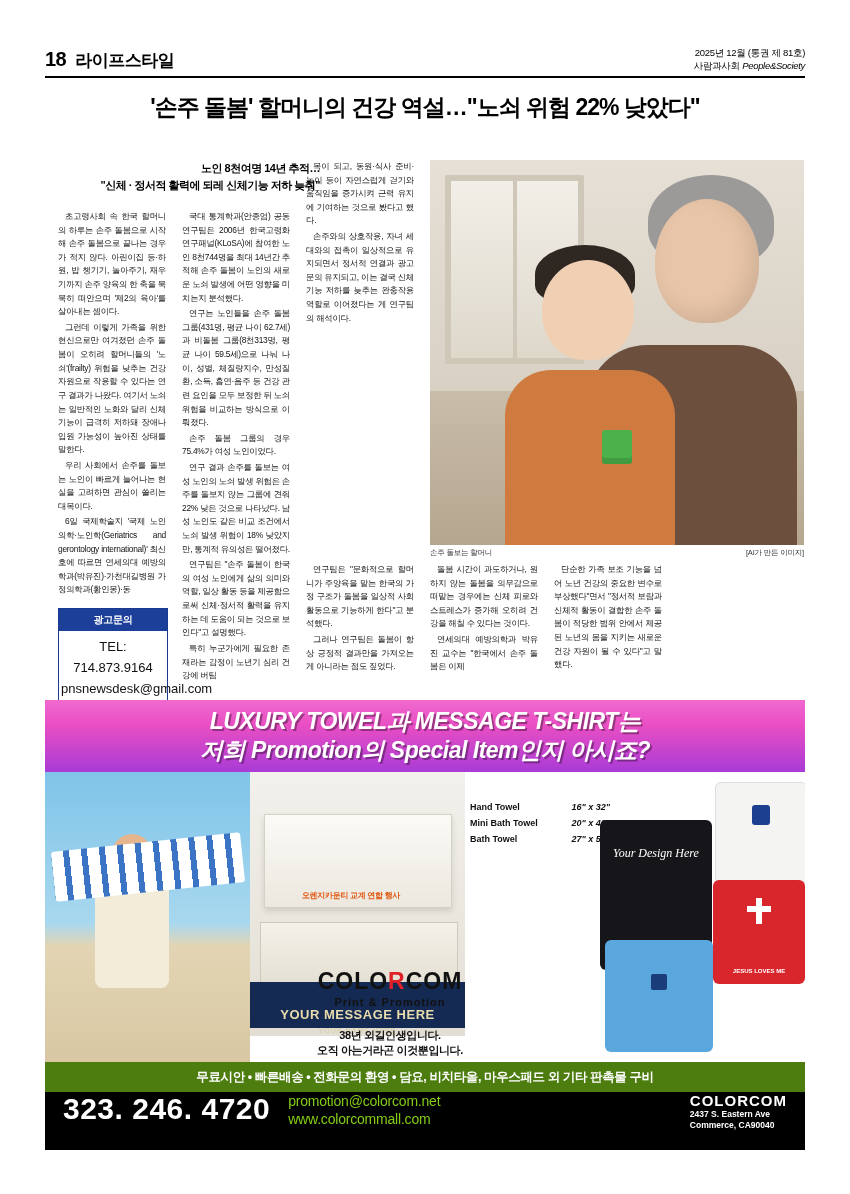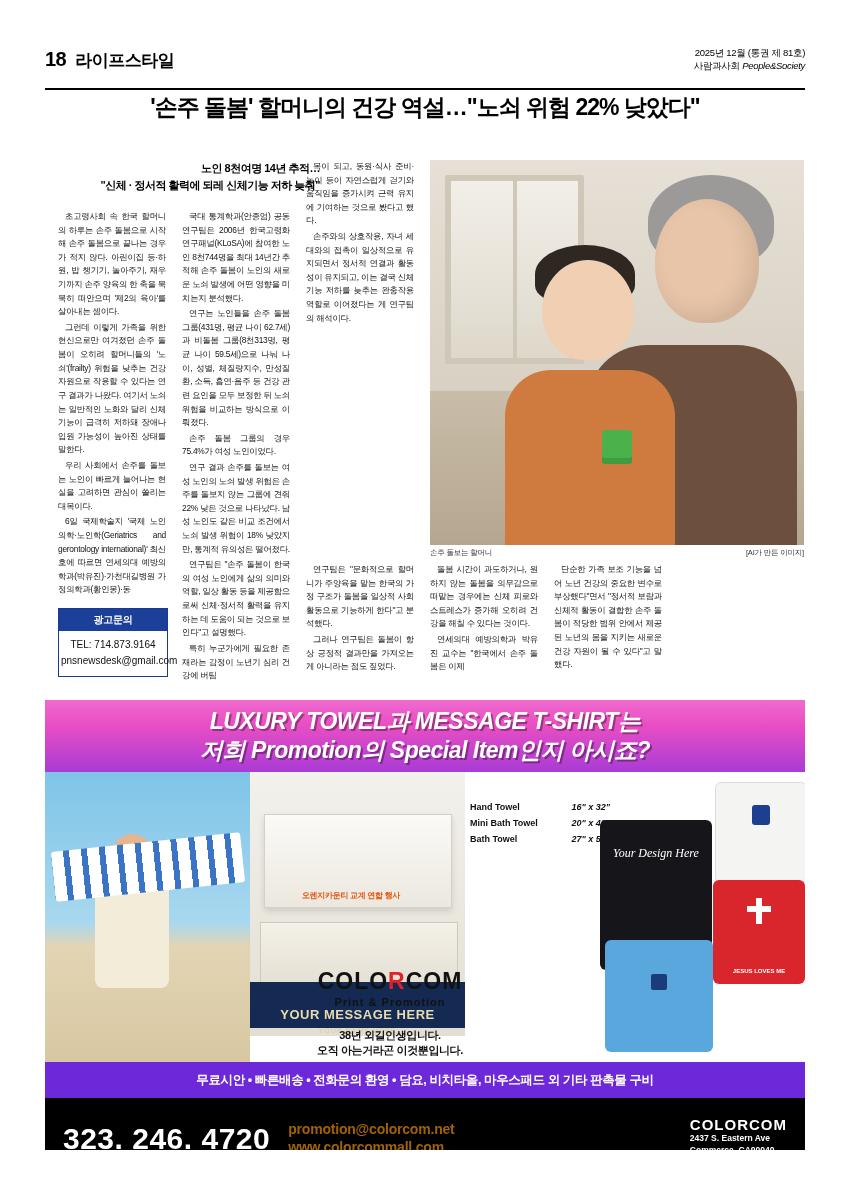--- a/index.html
+++ b/index.html
@@ -26,21 +26,21 @@
   
   .masthead {
     position: absolute;
     left: 45px; top: 38px;
     width: 760px;
     height: 34px;
     display: flex;
     align-items: flex-end;
     justify-content: space-between;
     border-bottom: 2px solid #000;
-    padding-bottom: 16px;
+    padding-bottom: 4px;
   }
   .masthead-left {
     display: flex;
     align-items: baseline;
     gap: 9px;
   }
   .page-num {
     font-size: 20px;
     font-weight: bold;
     letter-spacing: -0.5px;
@@ -126,21 +126,21 @@
     color: #fff;
     text-align: center;
     font-size: 10px;
     font-weight: bold;
     padding: 4px 0 4px 0;
     letter-spacing: -0.3px;
   }
   .ad-box-body {
     text-align: center;
     padding: 6px 2px 7px 2px;
-    font-size: 10px;
+    font-size: 13px;
     line-height: 1.6;
     color: #111;
   }
 
   
   .photo-wrap {
     position: absolute;
     left: 430px; top: 160px;
     width: 374px;
     height: 385px;
@@ -379,38 +379,38 @@
     margin-top: 1px;
   }
   .ad-logo .kr1 {
     margin-top: 20px; font-size: 11px; font-weight: bold; color: #111;
     letter-spacing: -0.4px;
   }
   .ad-logo .kr2 {
     font-size: 11px; font-weight: bold; color: #111; letter-spacing: -0.4px; text-align: center;
   }
   .bigad-blueband {
-    height: 36px;
-    background: #6d28d9;
+    height: 30px;
+    background: #4d7c0f;
     display: flex; align-items: center; justify-content: center;
     color: #fff; font-size: 12.5px; font-weight: bold; letter-spacing: -0.4px;
   }
   .bigad-bottom {
     height: 58px;
     background: #000;
-    display: flex; align-items: flex-end;
+    display: flex; align-items: flex-start;
     padding: 0 18px;
     gap: 18px;
   }
   .bigad-phone {
     color: #fff; font-size: 30px; font-weight: bold; letter-spacing: 0.5px;
     white-space: nowrap;
   }
   .bigad-contact {
-    color: #a16207; font-size: 14px; font-weight: bold; line-height: 1.3;
+    color: #84cc16; font-size: 14px; font-weight: normal; line-height: 1.3;
     letter-spacing: -0.2px;
   }
   .bigad-right {
     margin-left: auto; text-align: left; color: #fff;
   }
   .bigad-right .logo2 {
     font-size: 15px; font-weight: bold; letter-spacing: 1px;
   }
   .bigad-right .addr {
     font-size: 8.5px; font-weight: bold; line-height: 1.35;
@@ -451,21 +451,21 @@
   <div class="col" id="col2">
       <p>국대 통계학과(안종엄) 공동 연구팀은 2006년 한국고령화연구패널(KLoSA)에 참여한 노인 8천744명을 최대 14년간 추적해 손주 돌봄이 노인의 새로운 노쇠 발생에 어떤 영향을 미치는지 분석했다.</p>
       <p>연구는 노인들을 손주 돌봄 그룹(431명, 평균 나이 62.7세)과 비돌봄 그룹(8천313명, 평균 나이 59.5세)으로 나눠 나이, 성별, 체질량지수, 만성질환, 소득, 흡연·음주 등 건강 관련 요인을 모두 보정한 뒤 노쇠 위험을 비교하는 방식으로 이뤄졌다.</p>
       <p>손주 돌봄 그룹의 경우 75.4%가 여성 노인이었다.</p>
       <p>연구 결과 손주를 돌보는 여성 노인의 노쇠 발생 위험은 손주를 돌보지 않는 그룹에 견줘 22% 낮은 것으로 나타났다. 남성 노인도 같은 비교 조건에서 노쇠 발생 위험이 18% 낮았지만, 통계적 유의성은 떨어졌다.</p>
       <p>연구팀은 "손주 돌봄이 한국의 여성 노인에게 삶의 의미와 역할, 일상 활동 등을 제공함으로써 신체·정서적 활력을 유지하는 데 도움이 되는 것으로 보인다"고 설명했다.</p>
       <p>특히 누군가에게 필요한 존재라는 감정이 노년기 심리 건강에 버팀</p>
     </div>
   <div class="col" id="col3">
       <p>목이 되고, 동원·식사 준비·놀이 등이 자연스럽게 걷기와 움직임을 증가시켜 근력 유지에 기여하는 것으로 봤다고 했다.</p>
-      <p>손주와의 상호작용, 자녀 세대와의 접촉이 일상적으로 유지되면서 정서적 연결과 활동성이 유지되고, 이는 결국 신체 기능 저하를 늦추는 완충작용 역할로 이어졌다는 게 연구팀의 해석이다.</p>
+      <p>손주와의 상호작용, 자녀 세대와의 접촉이 일상적으로 유지되면서 정서적 연결과 광고문의 유지되고, 이는 결국 신체 기능 저하를 늦추는 완충작용 역할로 이어졌다는 게 연구팀의 해석이다.</p>
     </div>
 
   <div class="col" id="col-b1"></div>
   <div class="col" id="col-b2"></div>
   <div class="col" id="col-b3">
       <p>연구팀은 "문화적으로 할머니가 주양육을 맡는 한국의 가정 구조가 돌봄을 일상적 사회활동으로 기능하게 한다"고 분석했다.</p>
       <p>그러나 연구팀은 돌봄이 항상 긍정적 결과만을 가져오는 게 아니라는 점도 짚었다.</p>
     </div>
   <div class="col" id="col-b4">
       <p>돌봄 시간이 과도하거나, 원하지 않는 돌봄을 의무감으로 떠맡는 경우에는 신체 피로와 스트레스가 증가해 오히려 건강을 해칠 수 있다는 것이다.</p>

